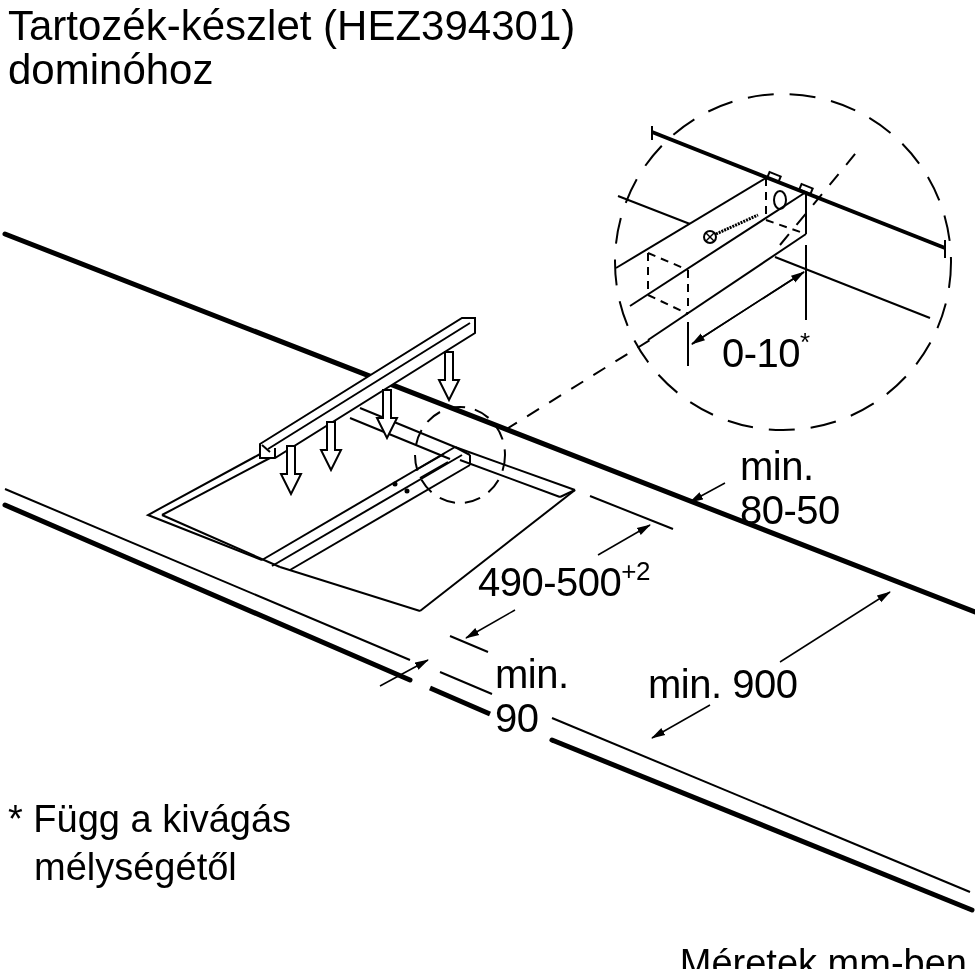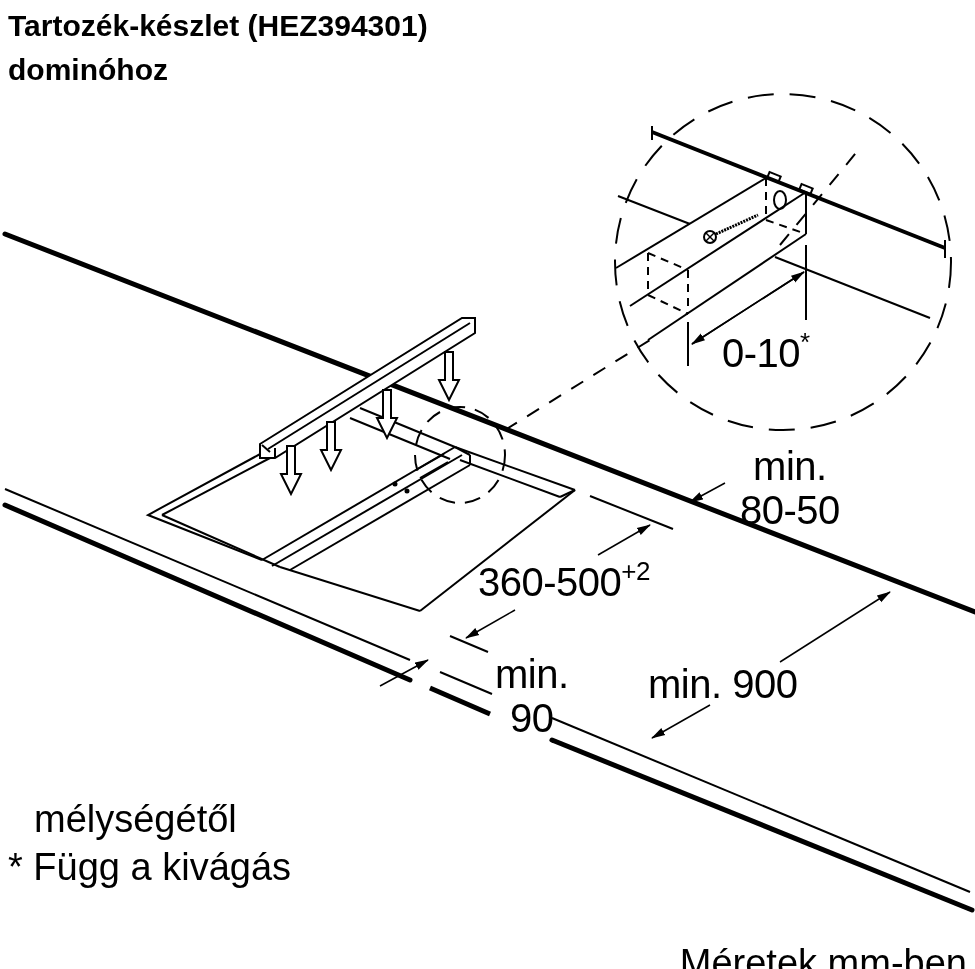--- a/index.html
+++ b/index.html
@@ -1,22 +1,22 @@
 <!DOCTYPE html>
 <html><head>
   <meta charset="utf-8">
   <style>
     html, body { margin: 0; padding: 0; background: #ffffff; }
     body { width: 975px; height: 969px; position: relative; overflow: hidden;
            font-family: "Liberation Sans", sans-serif; color: #000; }
     .txt { position: absolute; font-family: "Liberation Sans", sans-serif; color: #000;
            line-height: 1.0; white-space: nowrap; }
-    .title { left: 8px; top: 4px; font-size: 30px; line-height: 44px; font-weight: bold; }
+    .title { left: 8px; top: 4px; font-size: 42px; line-height: 44px; }
     .title span { display: block; }
-    .lbl { font-size: 40px; letter-spacing: -0.5px; text-align: center; }
+    .lbl { font-size: 40px; letter-spacing: -0.5px; }
     .lbl sup { font-size: 26px; vertical-align: 0; position: relative; top: -16px; }
     .note { left: 8px; top: 795px; font-size: 38px; line-height: 48px; }
     .note span { display: block; }
     .units { right: 8px; top: 928px; font-size: 38px; margin-top: 16px; }
     svg { position: absolute; left: 0; top: 0; }
   </style>
 </head>
 <body>
 
 <svg width="975" height="969" viewBox="0 0 975 969" xmlns="http://www.w3.org/2000/svg">
@@ -157,28 +157,28 @@
 <div class="txt lbl" style="left:722px; top:333px;">
   <span>0-10</span><sup>*</sup>
 </div>
 
 <div class="txt lbl" style="left:740px; top:444px; line-height:44px;">
   <span style="display:block">min.</span>
   <span style="display:block">80-50</span>
 </div>
 
 <div class="txt lbl" style="left:478px; top:562px;">
-  <span>360-500</span><sup>+2</sup>
+  <span>490-500</span><sup>+2</sup>
 </div>
 
 <div class="txt lbl" style="left:495px; top:652px; line-height:44px;">
   <span style="display:block">min.</span>
   <span style="display:block">90</span>
 </div>
 
 <div class="txt lbl" style="left:648px; top:664px;">min. 900</div>
 
 <div class="txt note">
+  <span>* Függ a  kivágás</span>
   <span style="padding-left:26px;">mélységétől</span>
-  <span>* Függ a  kivágás</span>
 </div>
 
 <div class="txt units">Méretek mm-ben</div>
 
 </body></html>

